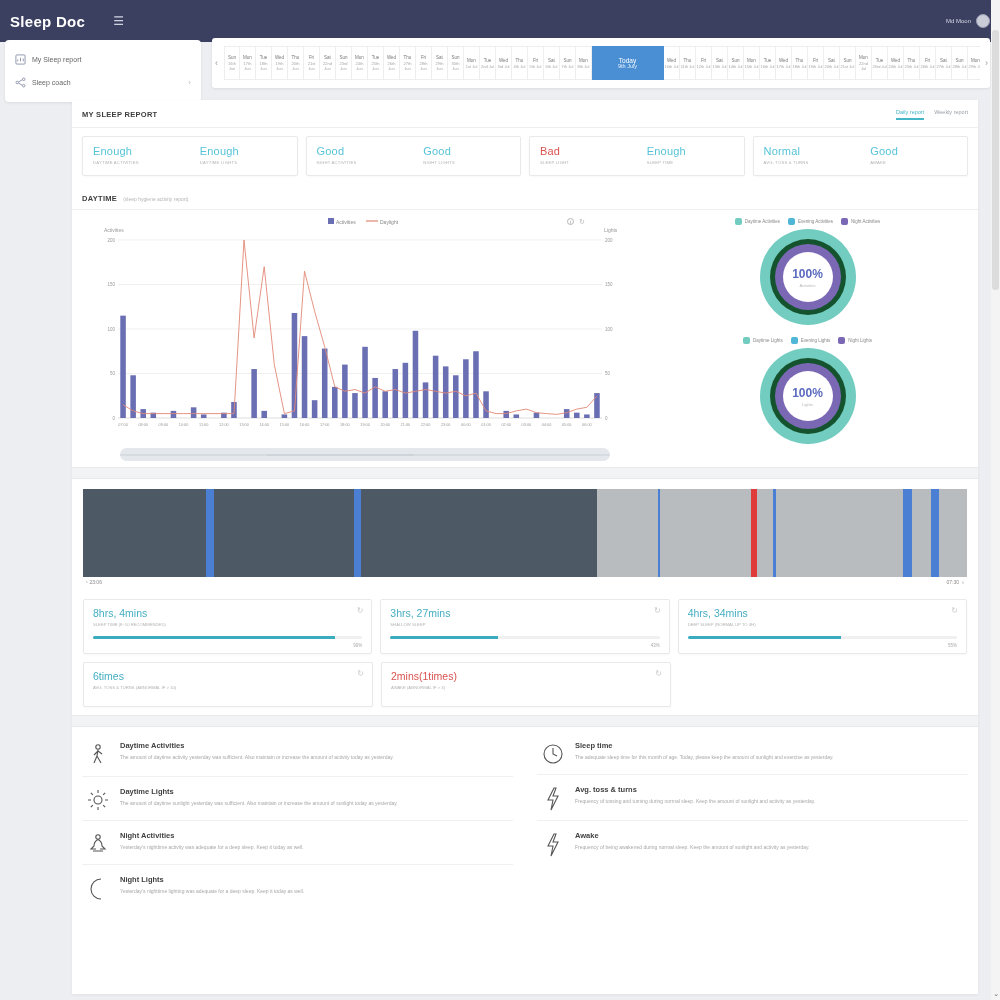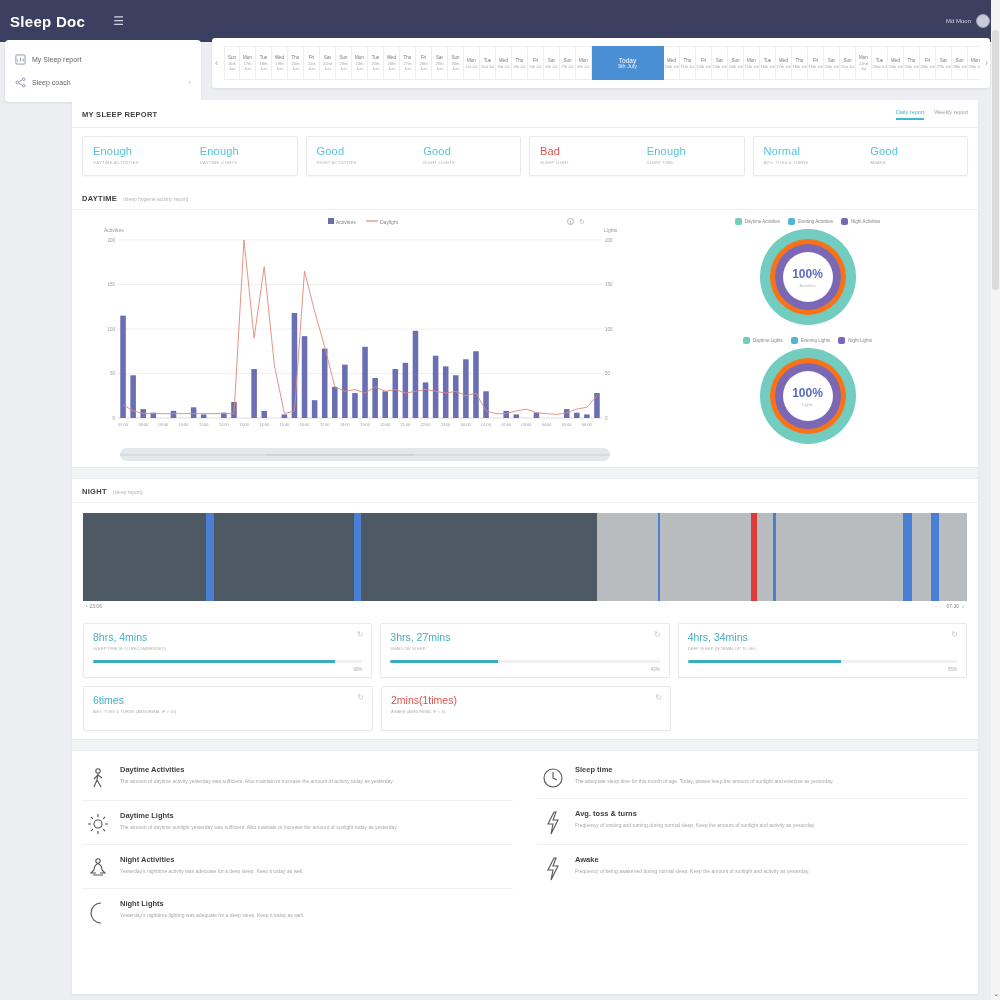--- a/index.html
+++ b/index.html
@@ -69,21 +69,21 @@
   .brush .mini { position:absolute; left:0; right:0; top:6px; height:2px; background:linear-gradient(90deg,#d3d9de 0 30%, #c8cfd5 30% 60%, #d3d9de 60%); opacity:.8; }
   .donut-col { flex:1; padding-top:2px; }
   .legend-row { display:flex; align-items:center; justify-content:center; gap:8px; margin:2px 0 4px 0; }
   .leg { display:flex; align-items:center; gap:3px; font-size:4.5px; color:#888; }
   .leg .sw { width:7px; height:7px; border-radius:2px; }
   .mini-icons { position:absolute; left:-78px; top:0; display:flex; gap:5px; color:#aaa; }
   .icon-circ { width:7px; height:7px; border:1px solid #b5b5b5; border-radius:50%; font-size:5px; line-height:6px;
                text-align:center; color:#9a9a9a; }
   .donut-stack { position:relative; width:100%; display:flex; justify-content:center; }
   .donut { width:96px; height:96px; border-radius:50%; background:#72ccc0; display:flex; align-items:center; justify-content:center; }
-  .d-mid { width:76px; height:76px; border-radius:50%; background:#f97316; display:flex; align-items:center; justify-content:center; }
+  .d-mid { width:76px; height:76px; border-radius:50%; background:#14532d; display:flex; align-items:center; justify-content:center; }
   .d-in { width:66px; height:66px; border-radius:50%; background:#7b68b5; display:flex; align-items:center; justify-content:center; }
   .d-hole { width:50px; height:50px; border-radius:50%; background:#fff; display:flex; flex-direction:column;
             align-items:center; justify-content:center; }
   .d-pct { font-size:12px; color:#5b6abf; font-weight:bold; }
   .d-sub { font-size:4px; color:#b5b5b5; margin-top:2px; }
 
   
   .hypno { position:relative; margin:10px 11px 0 11px; height:88px; background:#b9bcbf; overflow:hidden; }
   .hyp-seg { position:absolute; top:0; bottom:0; }
   .hyp-times { display:flex; justify-content:space-between; margin:2px 13px 0 13px; font-size:5px; color:#888; }
@@ -536,24 +536,20 @@
                 </div>
               </div>
             </div>
           </div>
         </div>
       </div>
   </div>
 
   <div class="divider"></div>
 
-  <div class="sec-head">
-    <span class="sec-title">NIGHT</span>
-    <span class="sec-sub">(sleep report)</span>
-  </div>
 
   <div class="hypno" id="hypno">
       <div class="hyp-seg" style="left: 0%; width: 58.2%; background: rgb(77, 90, 102);"></div>
       <div class="hyp-seg" style="left: 58.2%; width: 41.8%; background: rgb(185, 188, 191);"></div>
       <div class="hyp-seg" style="left: 13.9%; width: 0.9%; background: rgb(74, 127, 212);"></div>
       <div class="hyp-seg" style="left: 30.6%; width: 0.9%; background: rgb(74, 127, 212);"></div>
       <div class="hyp-seg" style="left: 65%; width: 0.25%; background: rgb(74, 127, 212);"></div>
       <div class="hyp-seg" style="left: 75.6%; width: 0.7%; background: rgb(224, 59, 59);"></div>
       <div class="hyp-seg" style="left: 78.1%; width: 0.25%; background: rgb(74, 127, 212);"></div>
       <div class="hyp-seg" style="left: 92.8%; width: 1%; background: rgb(74, 127, 212);"></div>

